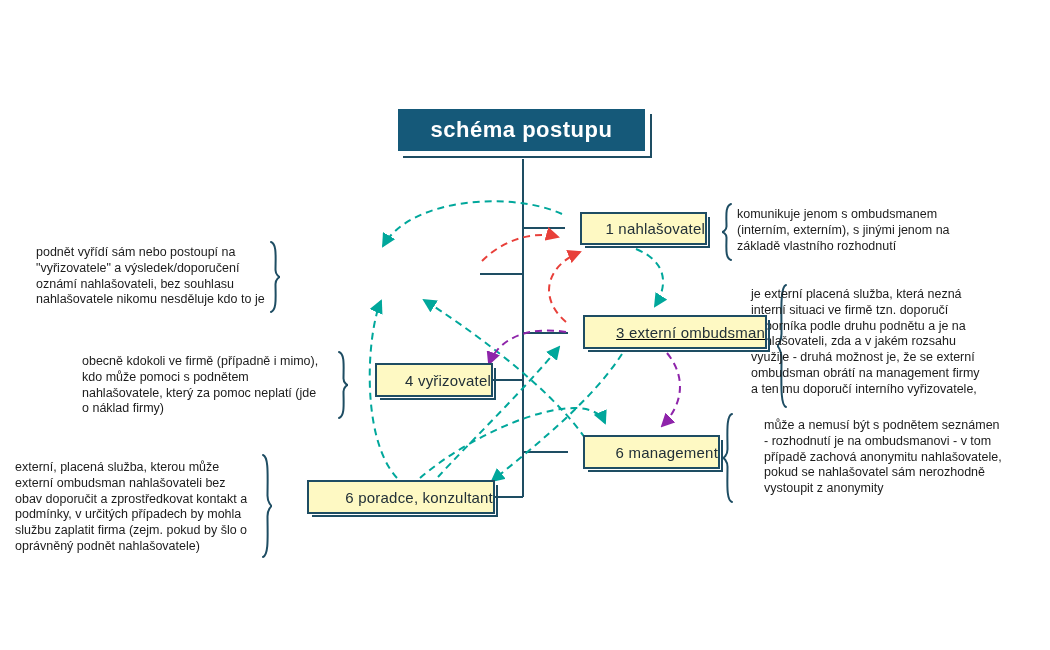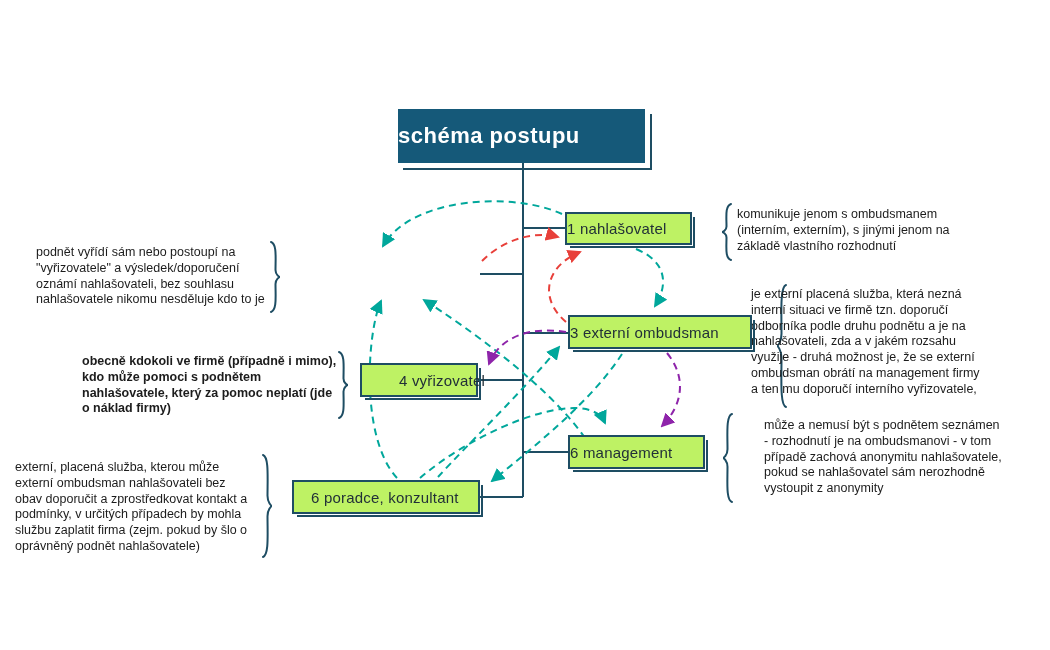--- a/index.html
+++ b/index.html
@@ -17,33 +17,33 @@
   }
   svg.lines{position:absolute;left:0;top:0;z-index:0;}
   .solid{stroke:var(--outline);stroke-width:2;fill:none;}
   .dash{fill:none;stroke-width:2;stroke-dasharray:7 5;stroke-linecap:butt;}
   .dash.teal{stroke:var(--teal_arrow);}
   .dash.red{stroke:var(--red_arrow);}
   .dash.purple{stroke:var(--purple_arrow);}
   .brace{stroke:var(--outline);stroke-width:2;fill:none;stroke-linecap:round;}
 
   .title-box{
-    position:absolute;left:398px;top:109px;width:247px;height:54px;z-index:2;
-    background:var(--title_bg);display:flex;align-items:center;justify-content:flex-start;
+    position:absolute;left:398px;top:109px;width:247px;height:42px;z-index:2;
+    background:var(--title_bg);display:flex;align-items:center;justify-content:center;
   }
   .title-box::after{
     content:"";position:absolute;left:5px;top:5px;width:100%;height:100%;
     border-right:2px solid var(--outline);border-bottom:2px solid var(--outline);
     pointer-events:none;
   }
   .title-box span{color:#fff;font-size:22px;font-weight:bold;letter-spacing:.5px;}
 
   .node{
-    position:absolute;z-index:2;background:#bef264;border:2px solid var(--outline);
-    display:flex;align-items:center;justify-content:flex-start;box-sizing:border-box;
+    position:absolute;z-index:2;background:#fef9c3;border:2px solid var(--outline);
+    display:flex;align-items:center;justify-content:flex-end;box-sizing:border-box;margin-left:15px;
   }
   .node::after{
     content:"";position:absolute;left:3px;top:3px;width:100%;height:100%;
     border-right:2px solid var(--outline);border-bottom:2px solid var(--outline);
     pointer-events:none;
   }
   .node span{color:#223038;font-size:15px;font-weight:500;letter-spacing:.2px;white-space:nowrap;}
 
   .note{
     position:absolute;z-index:1;color:var(--ink);
@@ -96,21 +96,21 @@
     <path class="brace" d="M 263 455 C 269 457 267.5 477.44 267.5 495.8 C 267.5 502.94 271.5 506 272 506 C 271.5 506 267.5 509.06 267.5 516.2 C 267.5 534.56 269 555 263 557"></path>
   </svg>
 
   <div class="title-box">
     <span>schéma postupu</span>
   </div>
 
   <div class="node" style="left:565px;top:212px;width:127px;height:33px;">
     <span>1 nahlašovatel</span>
   </div>
-  <div class="node" style="left:568px;top:315px;width:184px;height:34px;">
+  <div class="node" style="left:568px;top:315px;width:184px;height:34px;text-decoration:underline;">
     <span>3 externí ombudsman</span>
   </div>
   <div class="node" style="left:360px;top:363px;width:118px;height:34px;padding-left:37px;">
     <span>4 vyřizovatel</span>
   </div>
   <div class="node" style="left:568px;top:435px;width:137px;height:34px;">
     <span>6 management</span>
   </div>
   <div class="node" style="left:292px;top:480px;width:188px;height:34px;padding-left:17px;">
     <span>6 poradce, konzultant</span>
@@ -123,21 +123,21 @@
 "vyřizovatele" a výsledek/doporučení
 oznámí nahlašovateli, bez souhlasu
 nahlašovatele nikomu nesděluje kdo to je</div>
   <div class="note" style="left:751px;top:287px;width:252px;">je externí placená služba, která nezná
 interní situaci ve firmě tzn. doporučí
 odborníka podle druhu podnětu a je na
 nahlašovateli, zda a v jakém rozsahu
 využije - druhá možnost je, že se externí
 ombudsman obrátí na management firmy
 a ten mu doporučí interního vyřizovatele,</div>
-  <div class="note" style="left:82px;top:354px;width:262px;font-weight:bold;">obecně kdokoli ve firmě (případně i mimo),
+  <div class="note" style="left:82px;top:354px;width:262px;">obecně kdokoli ve firmě (případně i mimo),
 kdo může pomoci s podnětem
 nahlašovatele, který za pomoc neplatí (jde
 o náklad firmy)</div>
   <div class="note" style="left:764px;top:418px;width:295px;">může a nemusí být s podnětem seznámen
 - rozhodnutí je na ombudsmanovi - v tom
 případě zachová anonymitu nahlašovatele,
 pokud se nahlašovatel sám nerozhodně
 vystoupit z anonymity</div>
   <div class="note" style="left:15px;top:460px;width:262px;">externí, placená služba, kterou může
 externí ombudsman nahlašovateli bez

